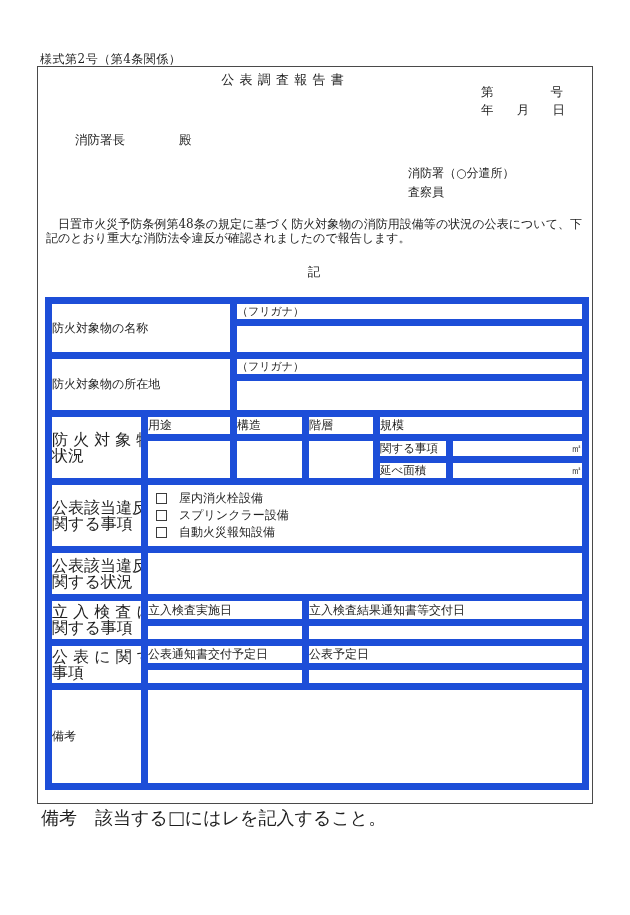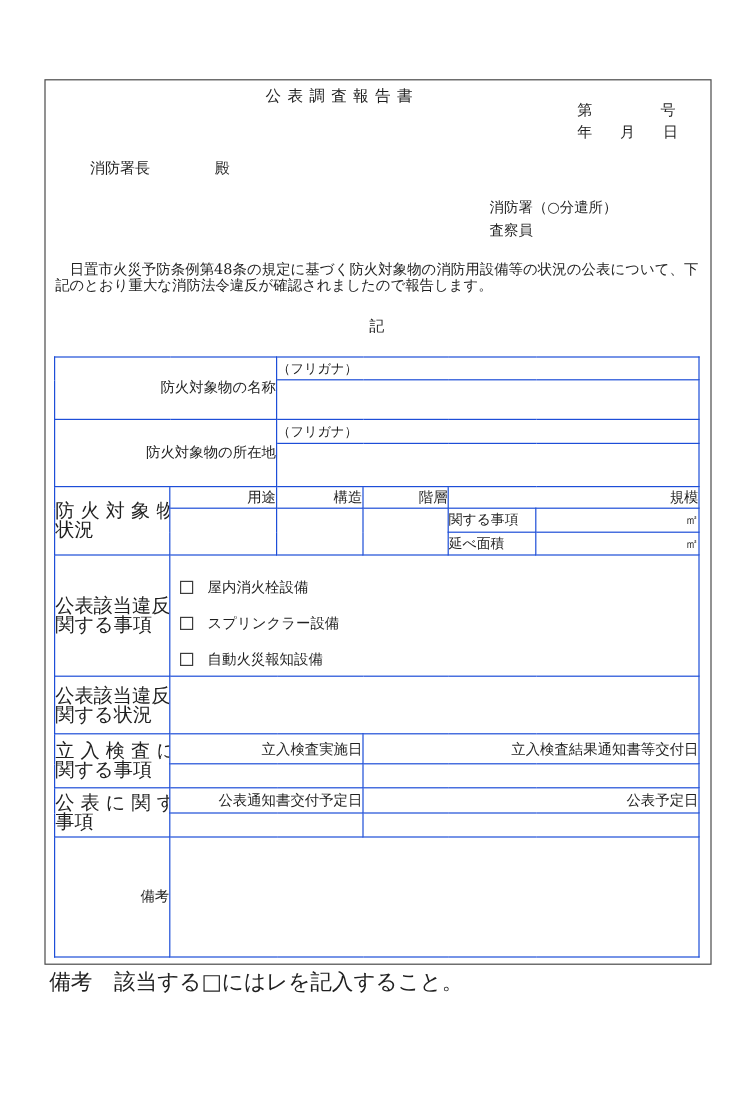--- a/index.html
+++ b/index.html
@@ -37,41 +37,42 @@
     left: 46px; top: 217px; width: 536px;
     font-size: 12px; line-height: 14px; text-align: justify;
   }
   .record-mark { left: 37px; top: 264px; width: 554px; text-align: center; font-size: 12.5px; }
 
   table.report {
     position: absolute; left: 45px; top: 297px;
     border-collapse: collapse; table-layout: fixed; width: 537px;
     font-size: 12px; color: #1f1f1f;
   }
-  table.report td { border: 1px solid #1d4ed8; padding: 0; vertical-align: middle; overflow: hidden; }
-  td.c { text-align: right; }
+  table.report td { border: 7px solid #1d4ed8; padding: 0; vertical-align: middle; overflow: hidden; }
+  td.c { text-align: left; }
   td.label-left { padding-left: 8px; font-size: 16px; }
   .ml { white-space: pre; line-height: 16px; }
   td.furigana-cell { font-size: 11px; padding-left: 7px; vertical-align: middle; }
   td.area-label { padding-left: 6px; font-size: 11.5px; }
   td.unit-cell { text-align: right; padding-right: 8px; font-size: 11px; }
   .checklist { padding: 5px 0 5px 8px; }
-  .check-item { display: flex; align-items: center; height: 17px; margin-top: 13px; }
+  .check-item { display: flex; align-items: center; height: 17px; }
   .checkbox {
     display: inline-block; width: 9px; height: 9px;
     border: 1px solid #3c3c3c; margin-right: 12px; flex: 0 0 auto;
   }
   .check-label { font-size: 12px; }
   .footnote { left: 41px; top: 806px; font-size: 18px; }
 </style>
 </head>
 <body>
 
 <div class="sheet">
 
+  <div class="abs form-number">様式第2号（第4条関係）</div>
 
   <div class="abs frame"></div>
 
   <div class="abs title">公 表 調 査 報 告 書</div>
 
   <div class="abs doc-number-line">
     <span>第</span>
     <span>号</span>
   </div>
 

